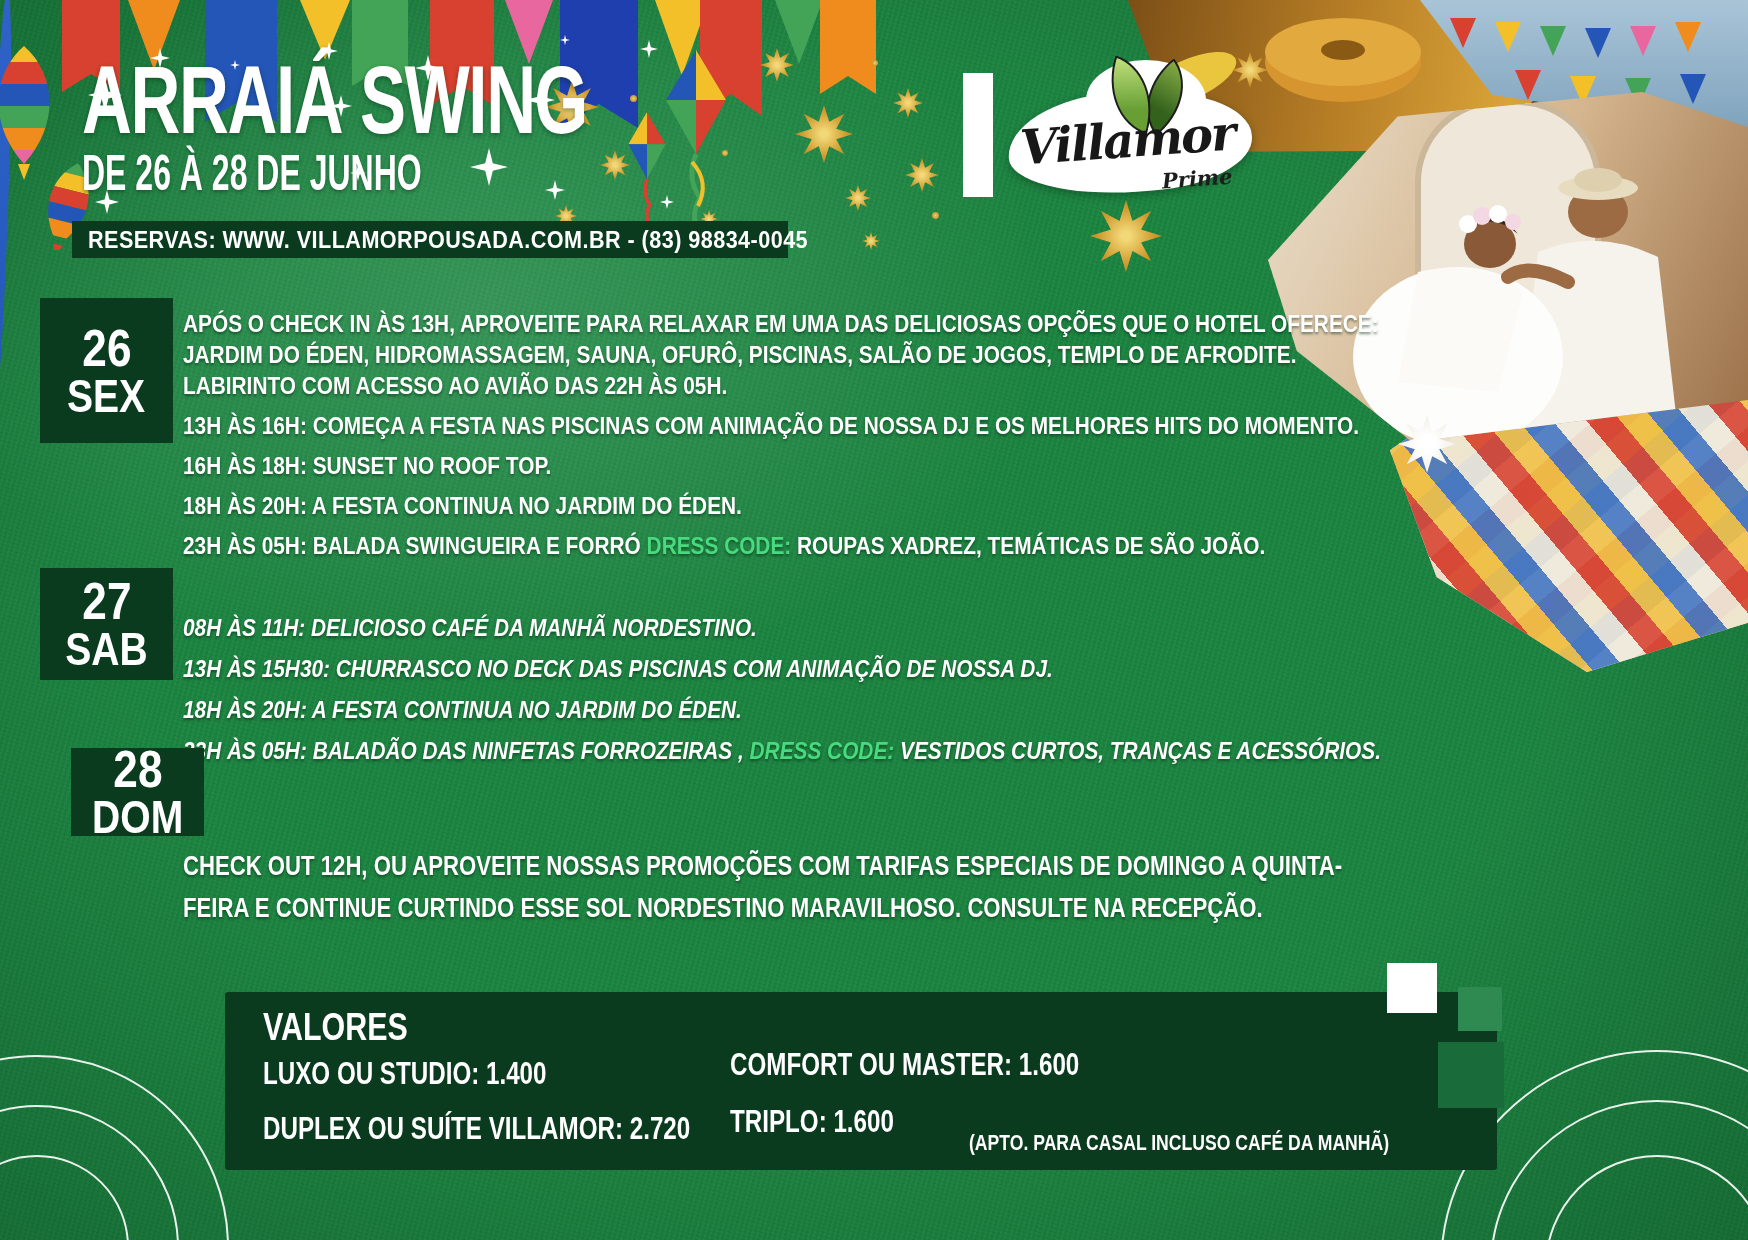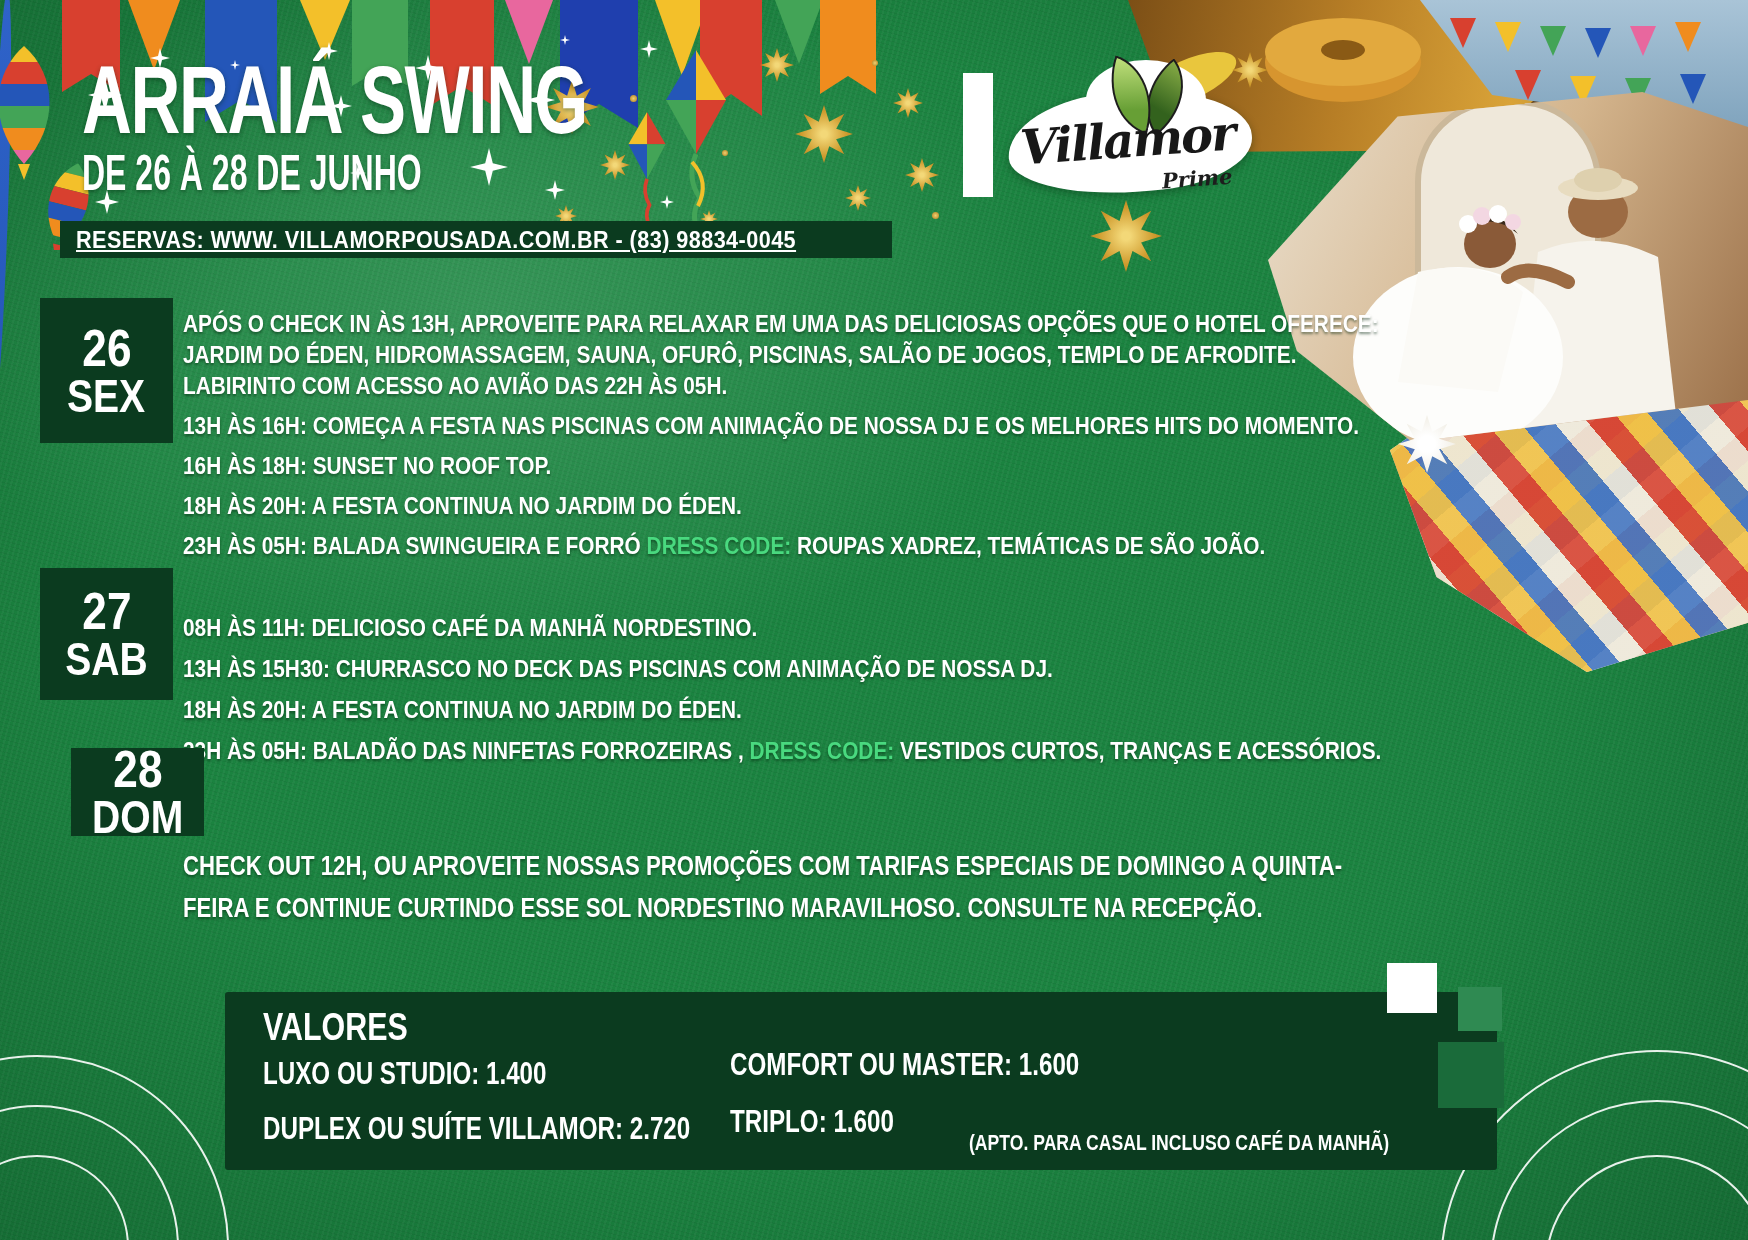--- a/index.html
+++ b/index.html
@@ -16,22 +16,22 @@
   }
   .cx{display:inline-block;transform:scaleX(var(--sx,.85));transform-origin:0 50%;white-space:nowrap;}
   
   .title-block{position:absolute;left:82px;top:52px;z-index:6;}
   .title-block h1{margin:0;font-size:96px;line-height:96px;font-weight:900;letter-spacing:-2px;
     text-shadow:0 2px 6px rgba(0,40,15,.45);}
   .title-block h1 .cx{--sx:.72;}
   .subtitle{margin:0;font-size:50px;line-height:50px;font-weight:900;letter-spacing:0;
     text-shadow:0 2px 5px rgba(0,40,15,.4);}
   .subtitle .cx{--sx:.64;}
-  .reservas{position:absolute;left:60px;top:221px;width:832px;height:37px;z-index:6;
-    background:#0b3b1f;display:flex;align-items:center;padding-left:16px;box-sizing:border-box;text-decoration:underline;}
+  .reservas{position:absolute;left:72px;top:221px;width:716px;height:37px;z-index:6;
+    background:#0b3b1f;display:flex;align-items:center;padding-left:16px;box-sizing:border-box;}
   .reservas .cx{--sx:.9;font-size:24px;font-weight:bold;letter-spacing:.5px;}
   .white-bar{position:absolute;left:963px;top:73px;width:30px;height:124px;background:#fff;z-index:6;}
   
   .logo{position:absolute;left:1008px;top:68px;width:250px;height:145px;z-index:6;}
   .logo .blob{position:absolute;left:0;top:24px;width:244px;height:100px;background:#fff;
     border-radius:48% 52% 45% 55%/62% 55% 50% 45%;transform:rotate(-4deg);
     box-shadow:0 3px 8px rgba(0,30,10,.35);}
   .logo .blob2{position:absolute;left:78px;top:-8px;width:120px;height:80px;background:#fff;border-radius:50%;}
   .logo .leaf1{position:absolute;left:96px;top:-6px;width:50px;height:62px;z-index:2;
     background:linear-gradient(160deg,#c1e07c,#679f35 70%);border:2px solid #1d1d1d;
@@ -42,29 +42,29 @@
   .logo .brand{position:absolute;left:12px;top:44px;z-index:3;font-family:"DejaVu Serif","Liberation Serif",serif;
     font-style:italic;font-weight:bold;font-size:48px;color:#181818;letter-spacing:-2px;transform:rotate(-4deg);}
   .logo .brand-sub{position:absolute;right:26px;top:98px;z-index:3;font-family:"DejaVu Serif","Liberation Serif",serif;
     font-style:italic;font-weight:bold;font-size:21px;color:#1d1d1d;transform:rotate(-4deg);}
   
   #schedule{position:absolute;inset:0;z-index:5;}
   .day{position:absolute;left:0;width:1748px;}
   .d0{top:298px;} .d1{top:568px;} .d2{top:748px;}
   .day-badge{position:absolute;left:40px;top:0;width:133px;background:#0b3b1f;
     display:flex;flex-direction:column;align-items:center;justify-content:center;}
-  .d0 .day-badge{height:145px;} .d1 .day-badge{height:132px;} .d2 .day-badge{height:88px;margin-left:31px;}
+  .d0 .day-badge{height:145px;} .d1 .day-badge{height:112px;} .d2 .day-badge{height:88px;margin-left:31px;}
   .day-num{font-size:52px;line-height:50px;font-weight:900;transform:scaleX(.85);}
   .day-wd{font-size:46px;line-height:46px;font-weight:900;transform:scaleX(.85);}
   .day-lines{position:absolute;left:172px;margin-left:11px;}
   .d0 .day-lines{top:10px;} .d1 .day-lines{top:44px;} .d2 .day-lines{top:97px;}
   .line{margin:0;font-size:24.5px;font-weight:bold;line-height:31px;
     text-shadow:0 2px 3px rgba(0,35,12,.5);}
   .d0 .line:nth-child(n+4){margin-top:9px;}
-  .d1 .line{margin-bottom:10px;}
+  .d1 .line{margin-bottom:10px;font-style:italic;}
   .d2 .line{font-size:27px;line-height:42px;}
   .d2 .line .cx{--sx:.82;}
   .seg.hl{color:#49d97f;}
   
   .valores{position:absolute;left:225px;top:992px;width:1272px;height:178px;background:#0b3b1f;z-index:5;
     border-radius:3px;}
   .v-title{position:absolute;left:38px;top:14px;font-size:38px;font-weight:900;}
   .v-title .cx{--sx:.8;}
   .v-list{list-style:none;margin:0;padding:0;position:absolute;}
   .v-left{left:38px;top:54px;}

